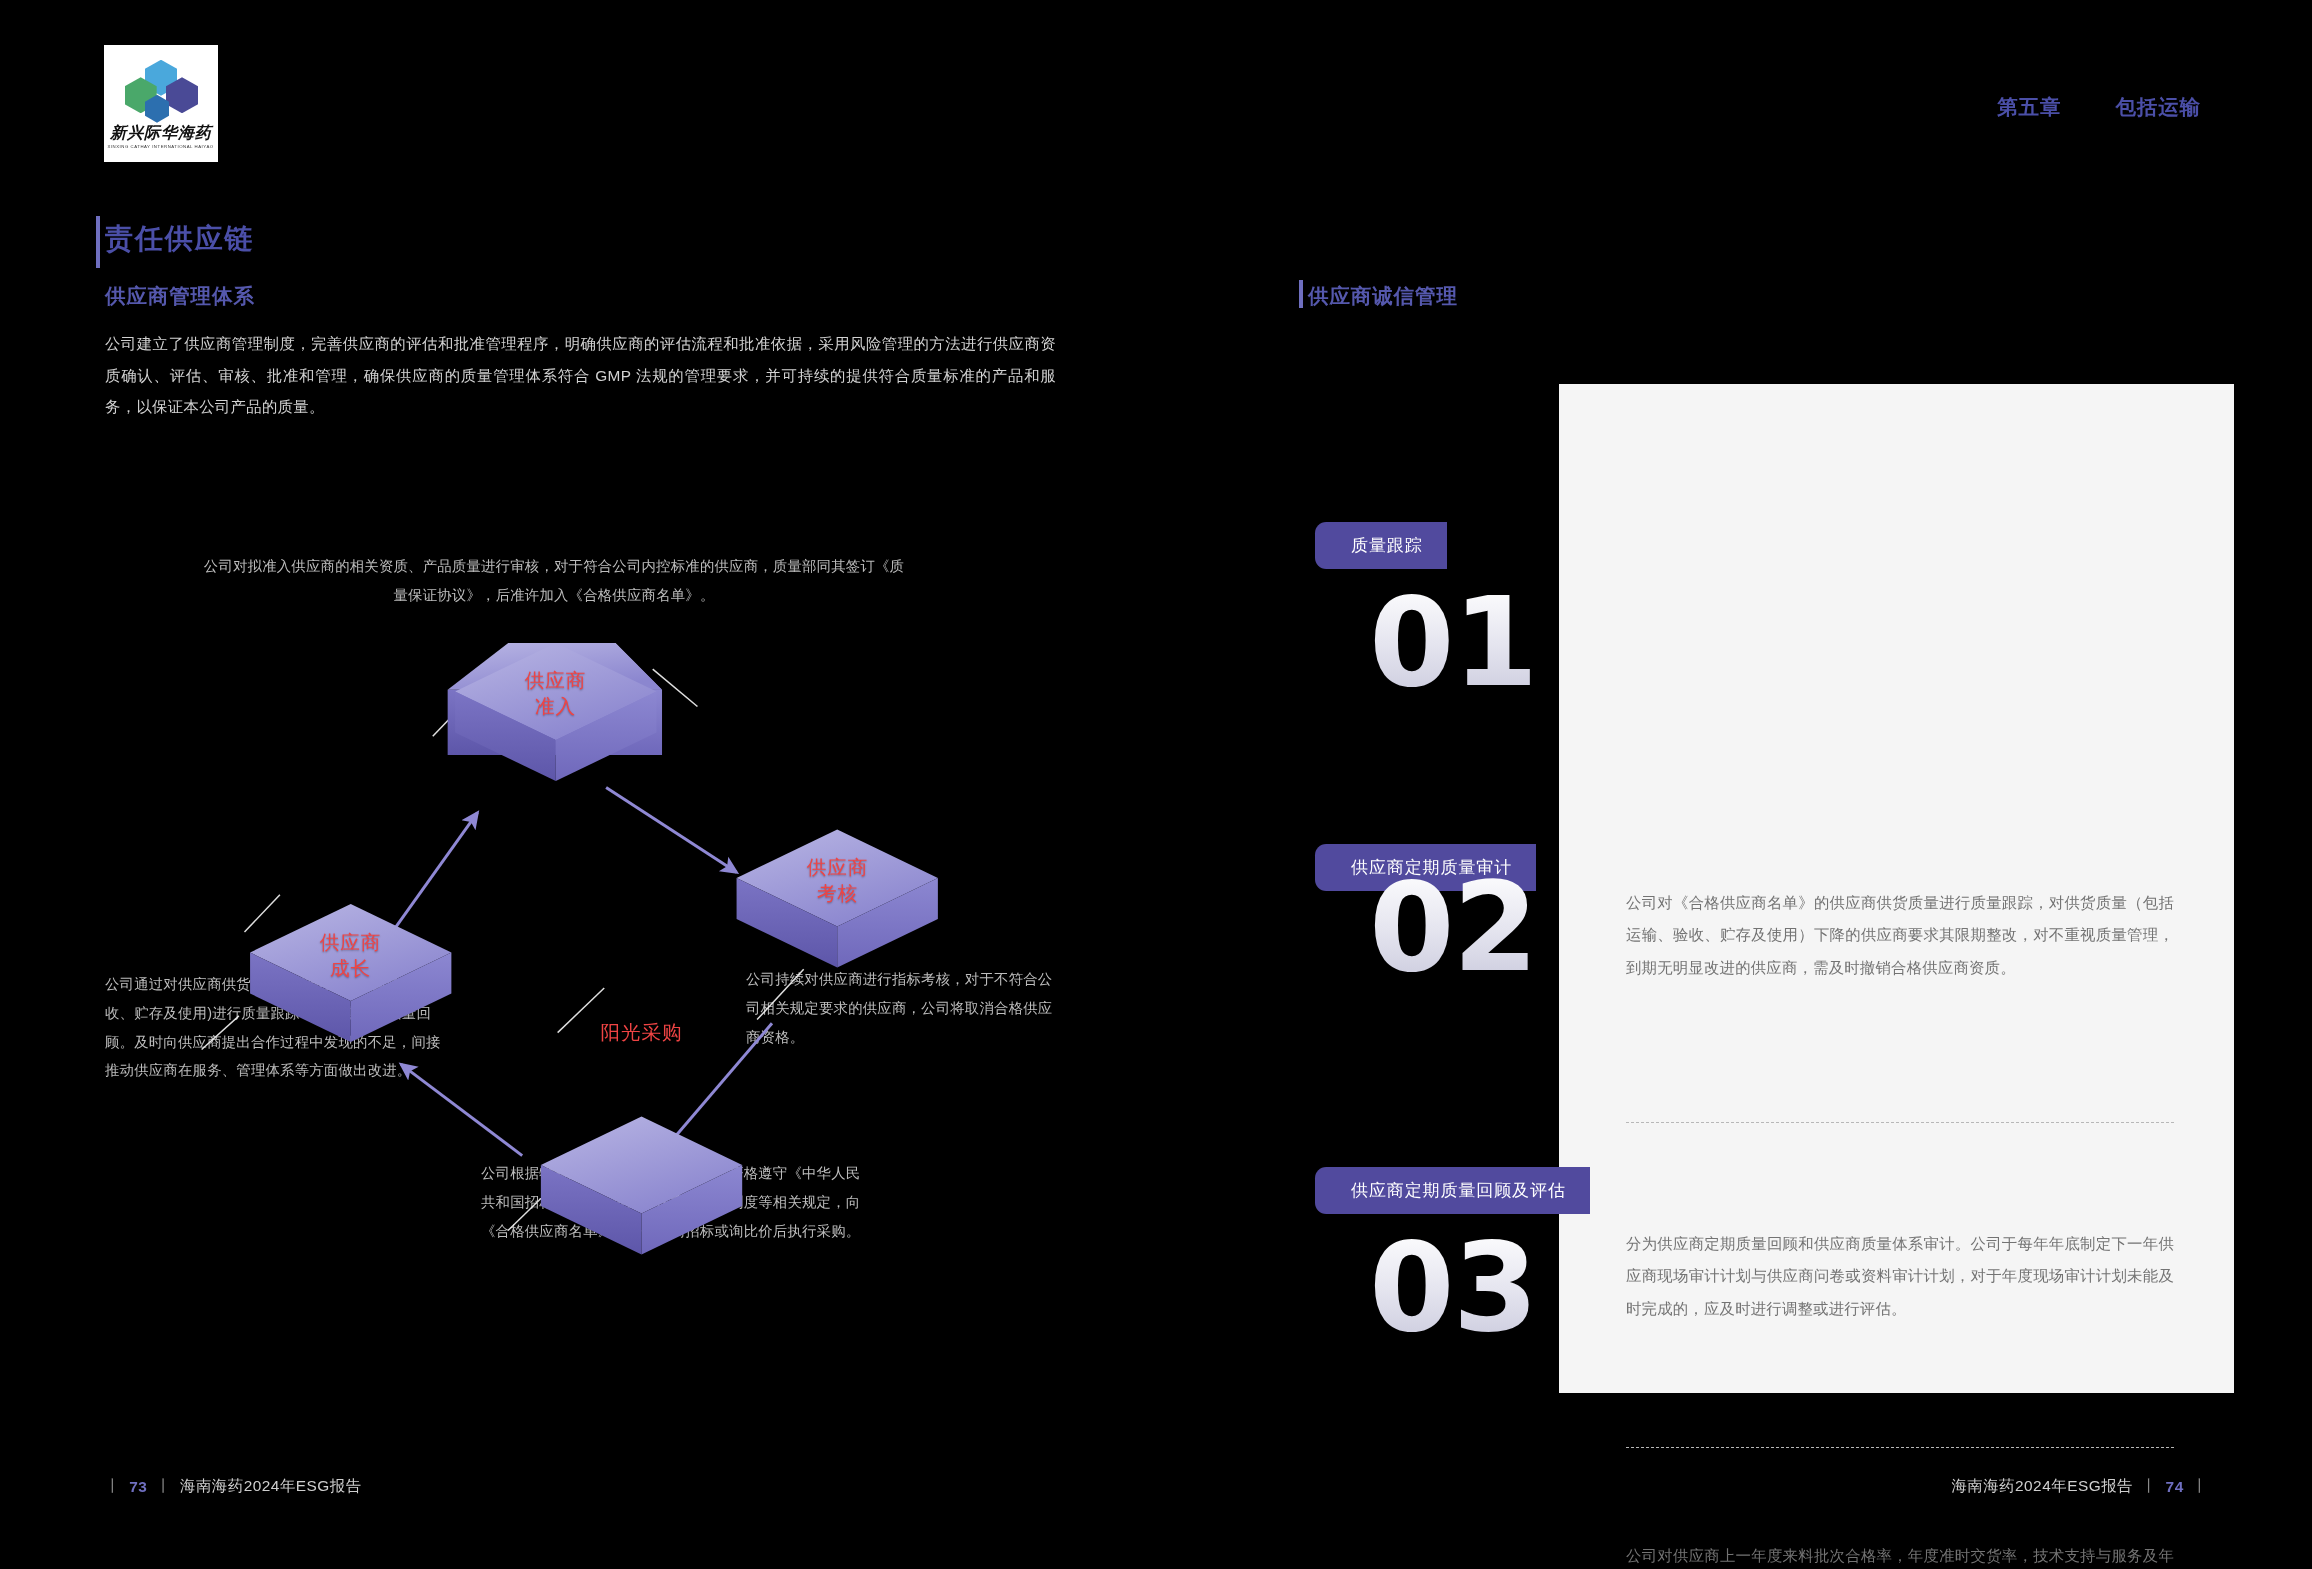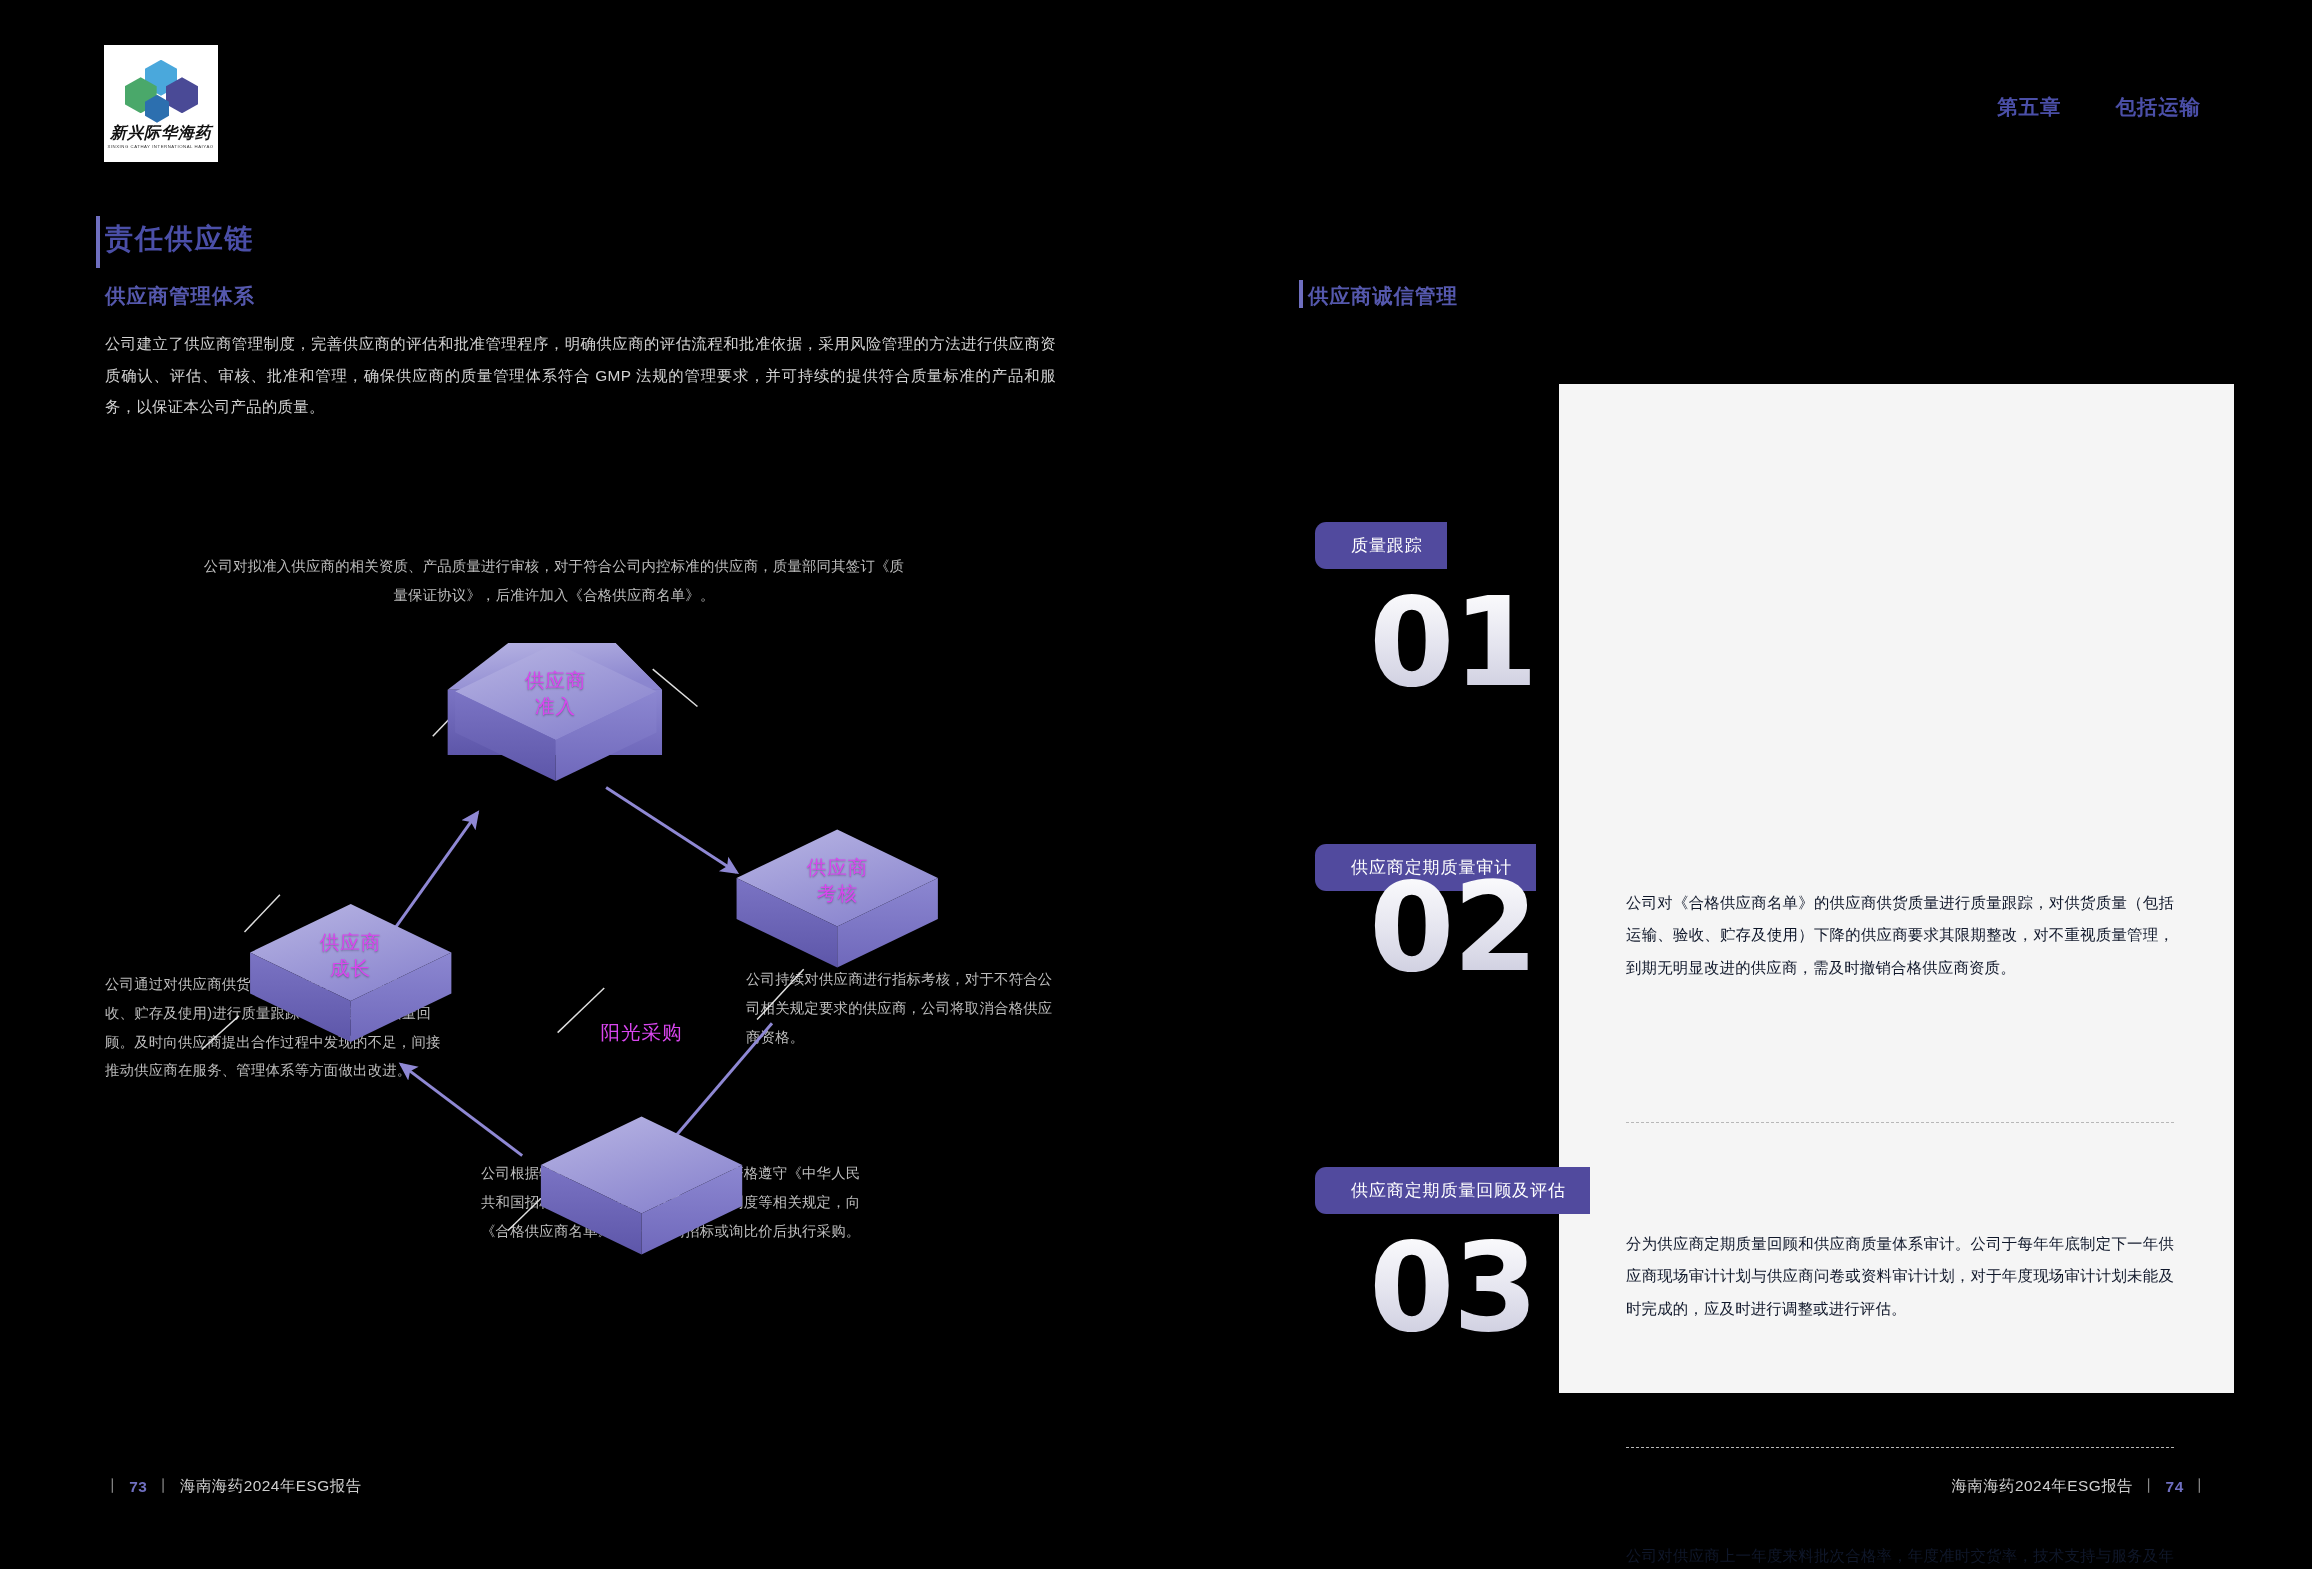--- a/index.html
+++ b/index.html
@@ -69,42 +69,42 @@
     letter-spacing:0.2px;
   }
   .dg-top  { left: 200px; top: 552px; width: 708px; text-align:center; }
   .dg-left { left: 105px; top: 970px; width: 336px; }
   .dg-right{ left: 746px; top: 965px; width: 308px; }
   .dg-bot  { left: 481px; top: 1159px; width: 392px; }
 
   .svg-layer { position:absolute; left:0; top:0; }
 
   .node-label {
-    position:absolute; color:#d946ef; font-size:19.6px; font-weight:500;
+    position:absolute; color:#ef4444; font-size:19.6px; font-weight:500;
     text-align:center; line-height:1.35; letter-spacing:0.9px;
     text-shadow: 0 0.9px 1.9px rgba(0,0,0,.35);
     pointer-events:none;
   }
 
   
   .sub-title-r {
     position:absolute; left:1308px; top:282px;
     font-size: 20.5px; font-weight:600; color:#5558ad; letter-spacing:0.9px;
   }
   .r-accent {
     position:absolute; left:1299px; top:280px; width:3.7px; height:28px; background:#6f6fc0;
   }
   .panel {
     position:absolute; left:1559px; top:384px; width:675px; height:1009px;
     background:#f5f5f5;
   }
   .panel-inner { position:absolute; left:0; top:0; width:100%; height:100%; }
   .panel-text {
     position:absolute; left:67px; width:548px;
-    font-size: 15.4px; line-height: 2.1; color:#0f172a;
+    font-size: 15.4px; line-height: 2.1; color:#737373;
     font-family: "DejaVu Sans", "Liberation Sans", sans-serif;
     text-align: justify; letter-spacing:0.2px;
   }
   .pt1 { top: 503px; }
   .pt2 { top: 844px; }
   .pt3 { top: 1156px; }
   .divider {
     position:absolute; left:67px; width:548px; height:0;
     border-top: 0.9px dashed #b8b8b8;
   }

